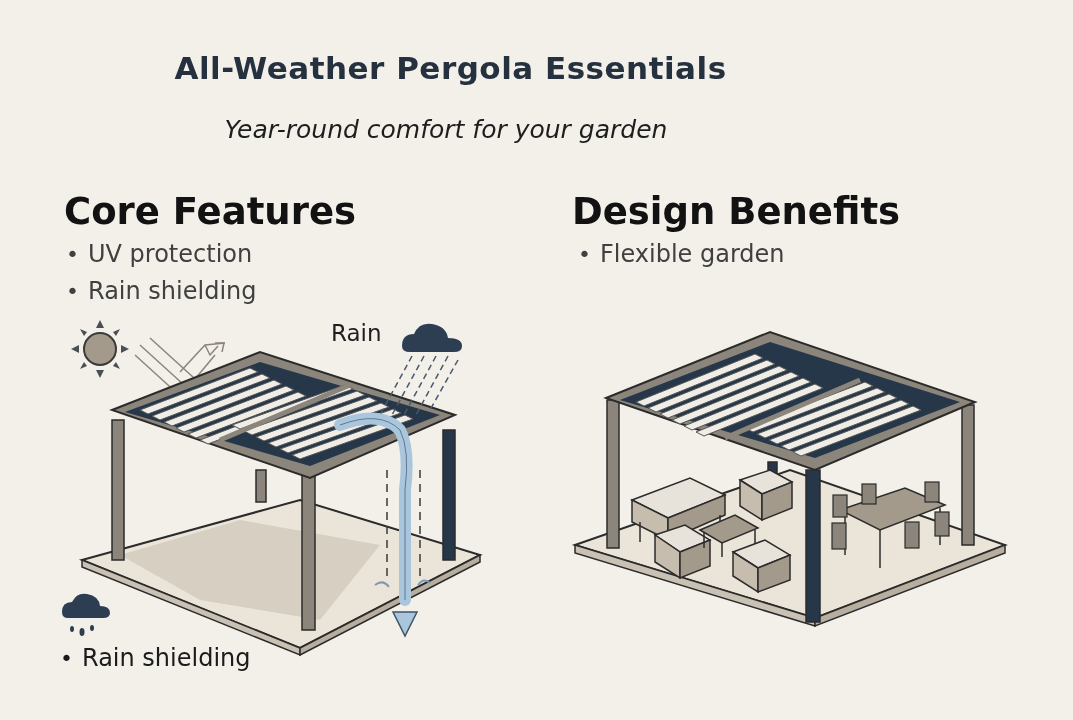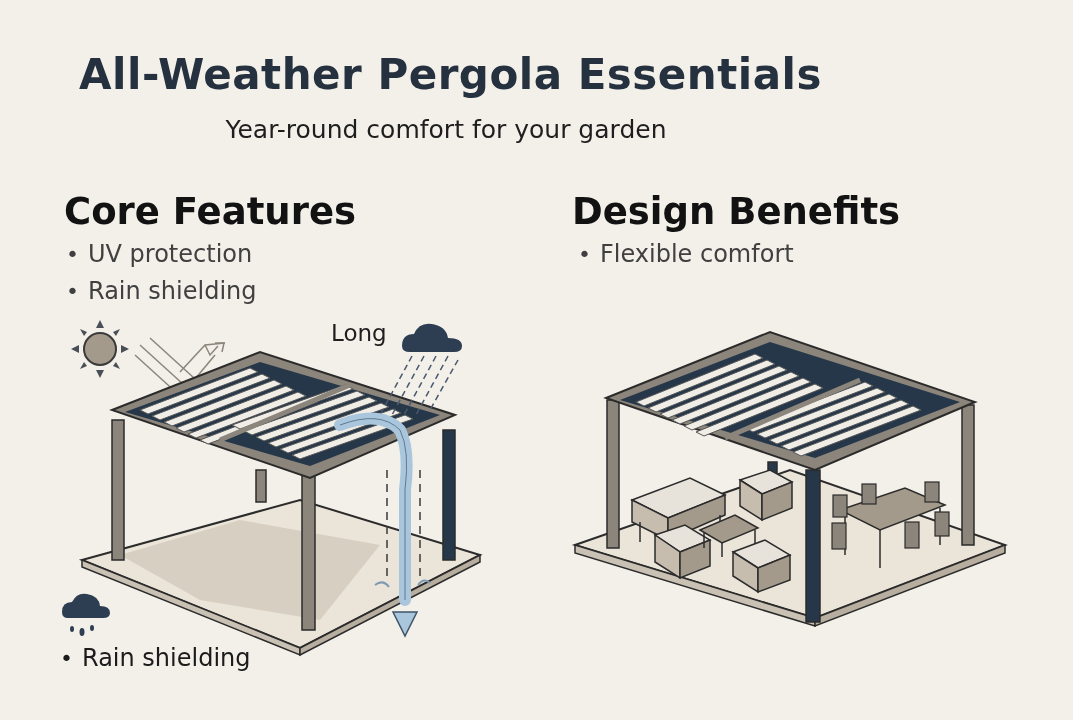--- a/index.html
+++ b/index.html
@@ -1,18 +1,18 @@
 <!DOCTYPE html>
 <html><head>
 <meta charset="utf-8">
 <style>
   html,body{margin:0;padding:0;}
   body{width:1073px;height:720px;background:#f3f0ea;position:relative;overflow:hidden;font-family:"DejaVu Sans","Liberation Sans",sans-serif;color:#1b1b1b;}
-  .title{position:absolute;left:0;top:50px;width:901px;text-align:center;font-weight:bold;font-size:42px;color:#26313f;letter-spacing:0.5px;}
-  .subtitle{position:absolute;left:0;top:115px;width:892px;text-align:center;font-size:25px;color:#1e1e1e;}
+  .title{position:absolute;left:0;top:50px;width:901px;text-align:center;font-weight:bold;font-size:31px;color:#26313f;letter-spacing:0.5px;}
+  .subtitle{position:absolute;left:0;top:115px;width:892px;text-align:center;font-size:25px;color:#1e1e1e;font-style:italic;}
   .sec-head{position:absolute;font-weight:bold;font-size:37px;color:#121212;}
   .bullets{position:absolute;margin:0;padding:0;list-style:none;font-size:24px;line-height:37px;color:#404040;}
   .bullets li::before{content:"•";display:inline-block;width:22px;font-size:22px;}
   .rain-label{position:absolute;left:331px;top:320px;font-size:23px;color:#1e1e1e;}
   .bottom-bullet{position:absolute;left:60px;top:644px;font-size:24px;color:#1b1b1b;}
   .bottom-bullet::before{content:"•";display:inline-block;width:22px;font-size:22px;}
   svg{position:absolute;}
 </style>
 </head>
 <body>
@@ -21,24 +21,24 @@
 <div class="subtitle">Year-round comfort for your garden</div>
 
 <div class="sec-head" style="left:64px;top:190px;">Core Features</div>
 <ul class="bullets" style="left:66px;top:236px;">
   <li>UV protection</li>
   <li>Rain shielding</li>
 </ul>
 
 <div class="sec-head" style="left:572px;top:190px;">Design Benefits</div>
 <ul class="bullets" style="left:578px;top:236px;">
-  <li>Flexible comfort</li>
+  <li>Flexible garden</li>
 </ul>
 
-<div class="rain-label">Long</div>
+<div class="rain-label">Rain</div>
 
 <svg width="1073" height="720" viewBox="0 0 1073 720" style="left:0;top:0;">
 
   <g>
     <circle cx="100" cy="349" r="16" fill="#a39a8c" stroke="#3a3a3a" stroke-width="2"></circle>
     <g fill="#4a4f57">
       <polygon points="100,320 96,328 104,328"></polygon>
         <polygon points="100,378 96,370 104,370"></polygon>
       <polygon points="71,349 79,345 79,353"></polygon>
         <polygon points="129,349 121,345 121,353"></polygon>

